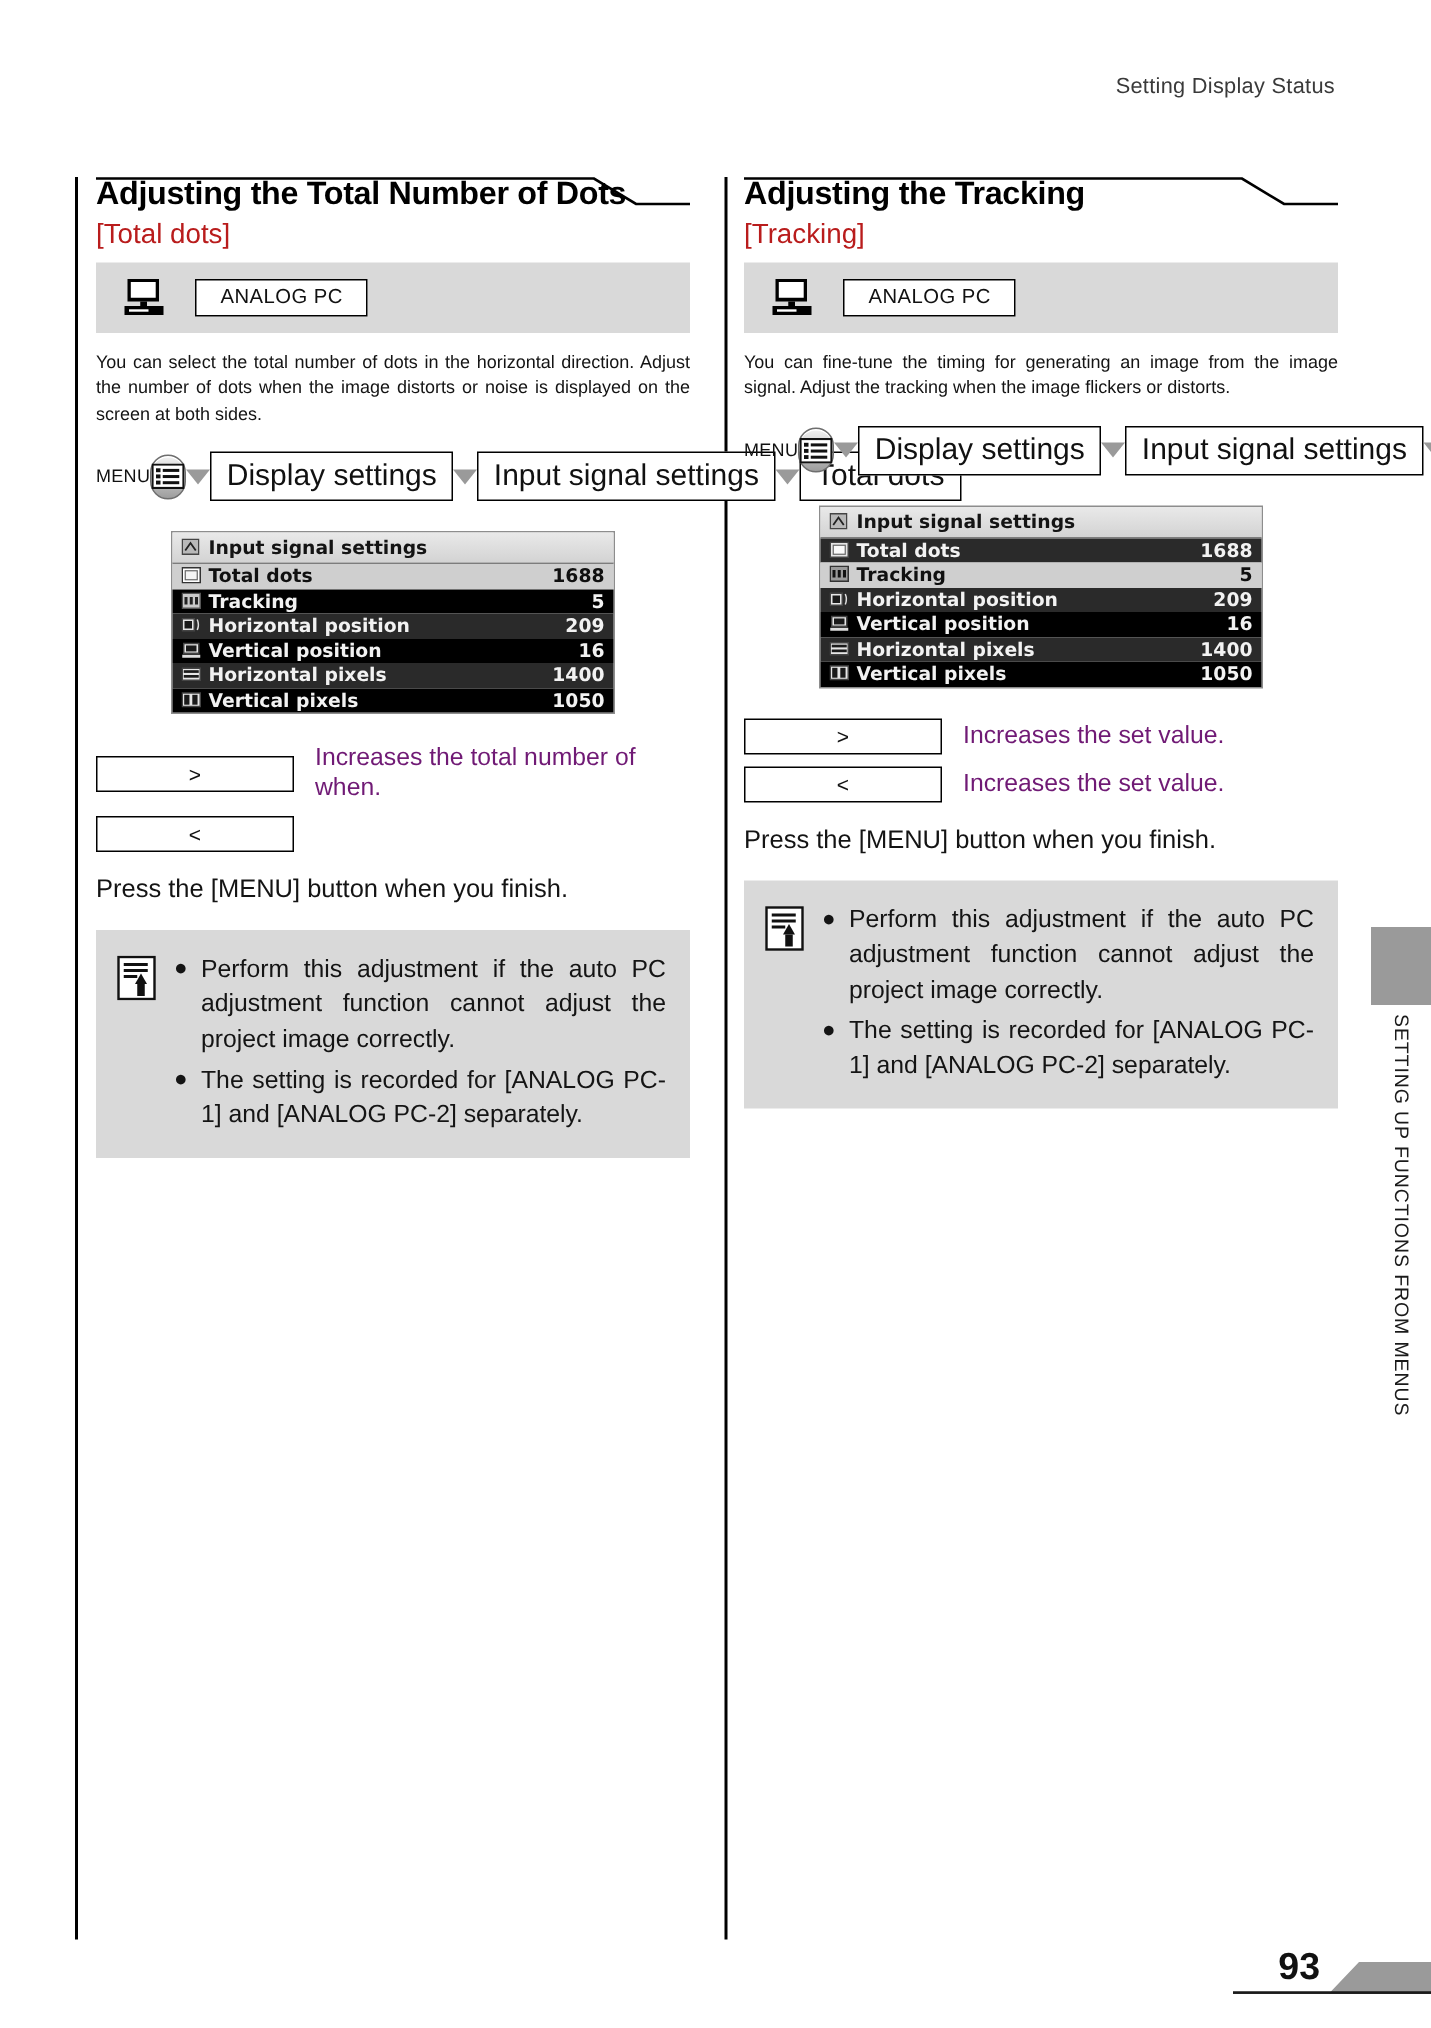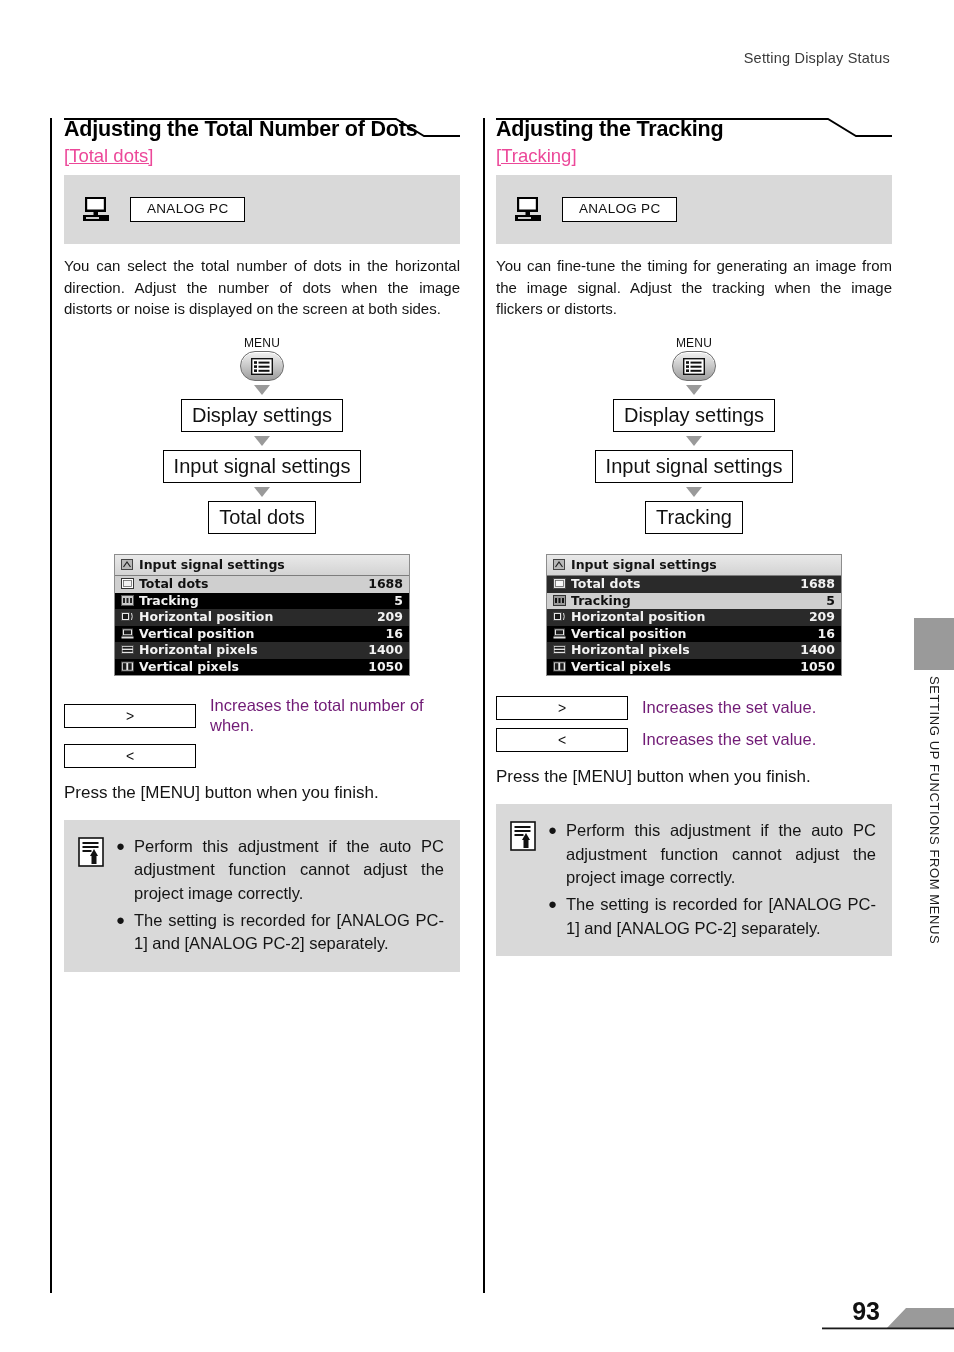--- a/index.html
+++ b/index.html
@@ -48,65 +48,64 @@
     font-weight: bold;
     letter-spacing: -0.2px;
     line-height: 1.1;
     margin: 0 0 3px 0;
     color: #000;
   }
   .heading-sub {
     font-size: 18.5px;
     line-height: 1.15;
     margin: 0 0 9px 0;
-    color: #ec4899;
-    text-decoration: underline;
+    color: #b91c1c;
   }
   .heading-deco {
     position: absolute;
     top: -4px; left: 0;
     width: 396px; height: 36px;
     pointer-events: none;
   }
 
   
   .signal-band {
     background: #d9d9d9;
-    height: 69px;
+    height: 47px;
     display: flex;
     align-items: center;
     padding-left: 18px;
     gap: 20px;
   }
   .monitor-icon { width: 28px; height: 28px; flex: 0 0 auto; }
   .signal-chip {
     border: 1.4px solid #000;
     background: #fff;
     font-size: 13.5px;
     padding: 3px 16px 4px 16px;
     letter-spacing: .3px;
     color: #111;
     line-height: 1.2;
   }
 
   
   .body-text {
-    font-size: 15px;
+    font-size: 12px;
     line-height: 1.45;
     text-align: justify;
     text-justify: inter-word;
     margin: 11px 0 0 0;
     color: #141414;
   }
 
   
   .flow {
     margin-top: 16px;
     display: flex;
-    flex-direction: column;
+    flex-direction: row;
     align-items: center;
   }
   .flow-menu-label {
     font-size: 12px;
     letter-spacing: .2px;
     color: #111;
     margin-bottom: 1px;
   }
   .flow-menu-btn {
     width: 44px; height: 30px;

